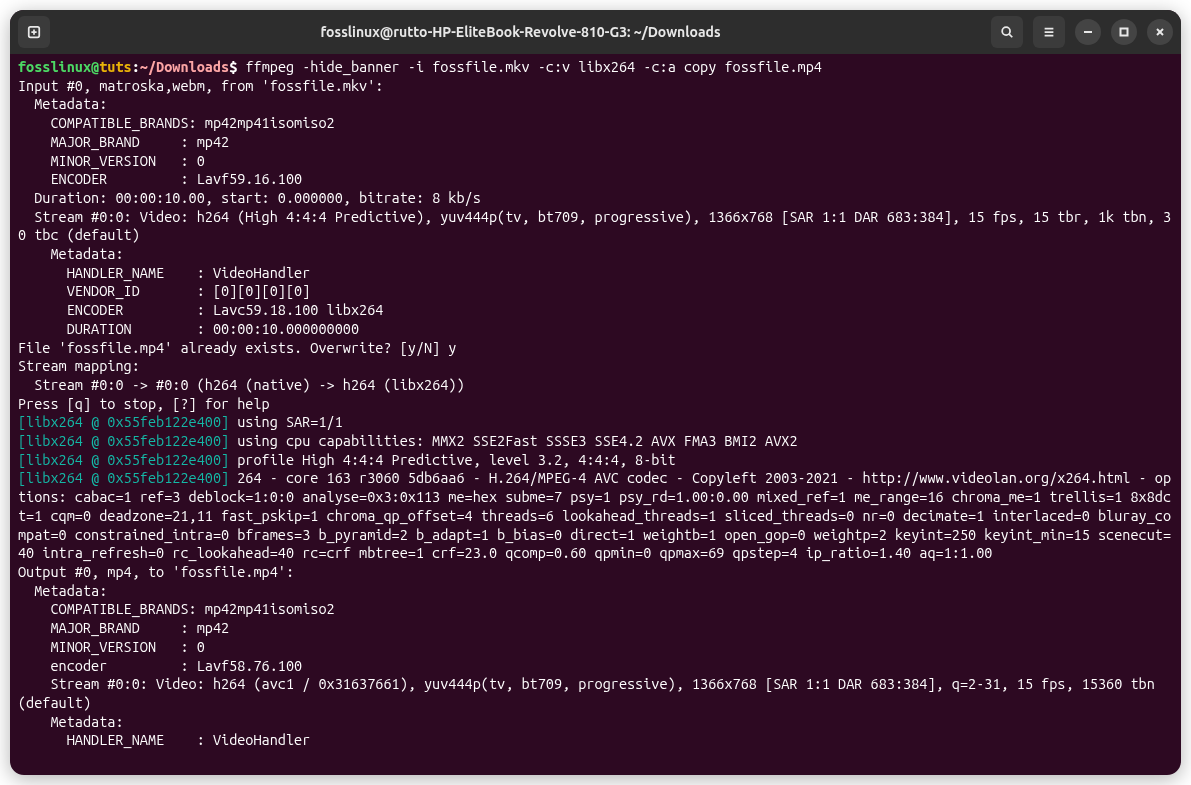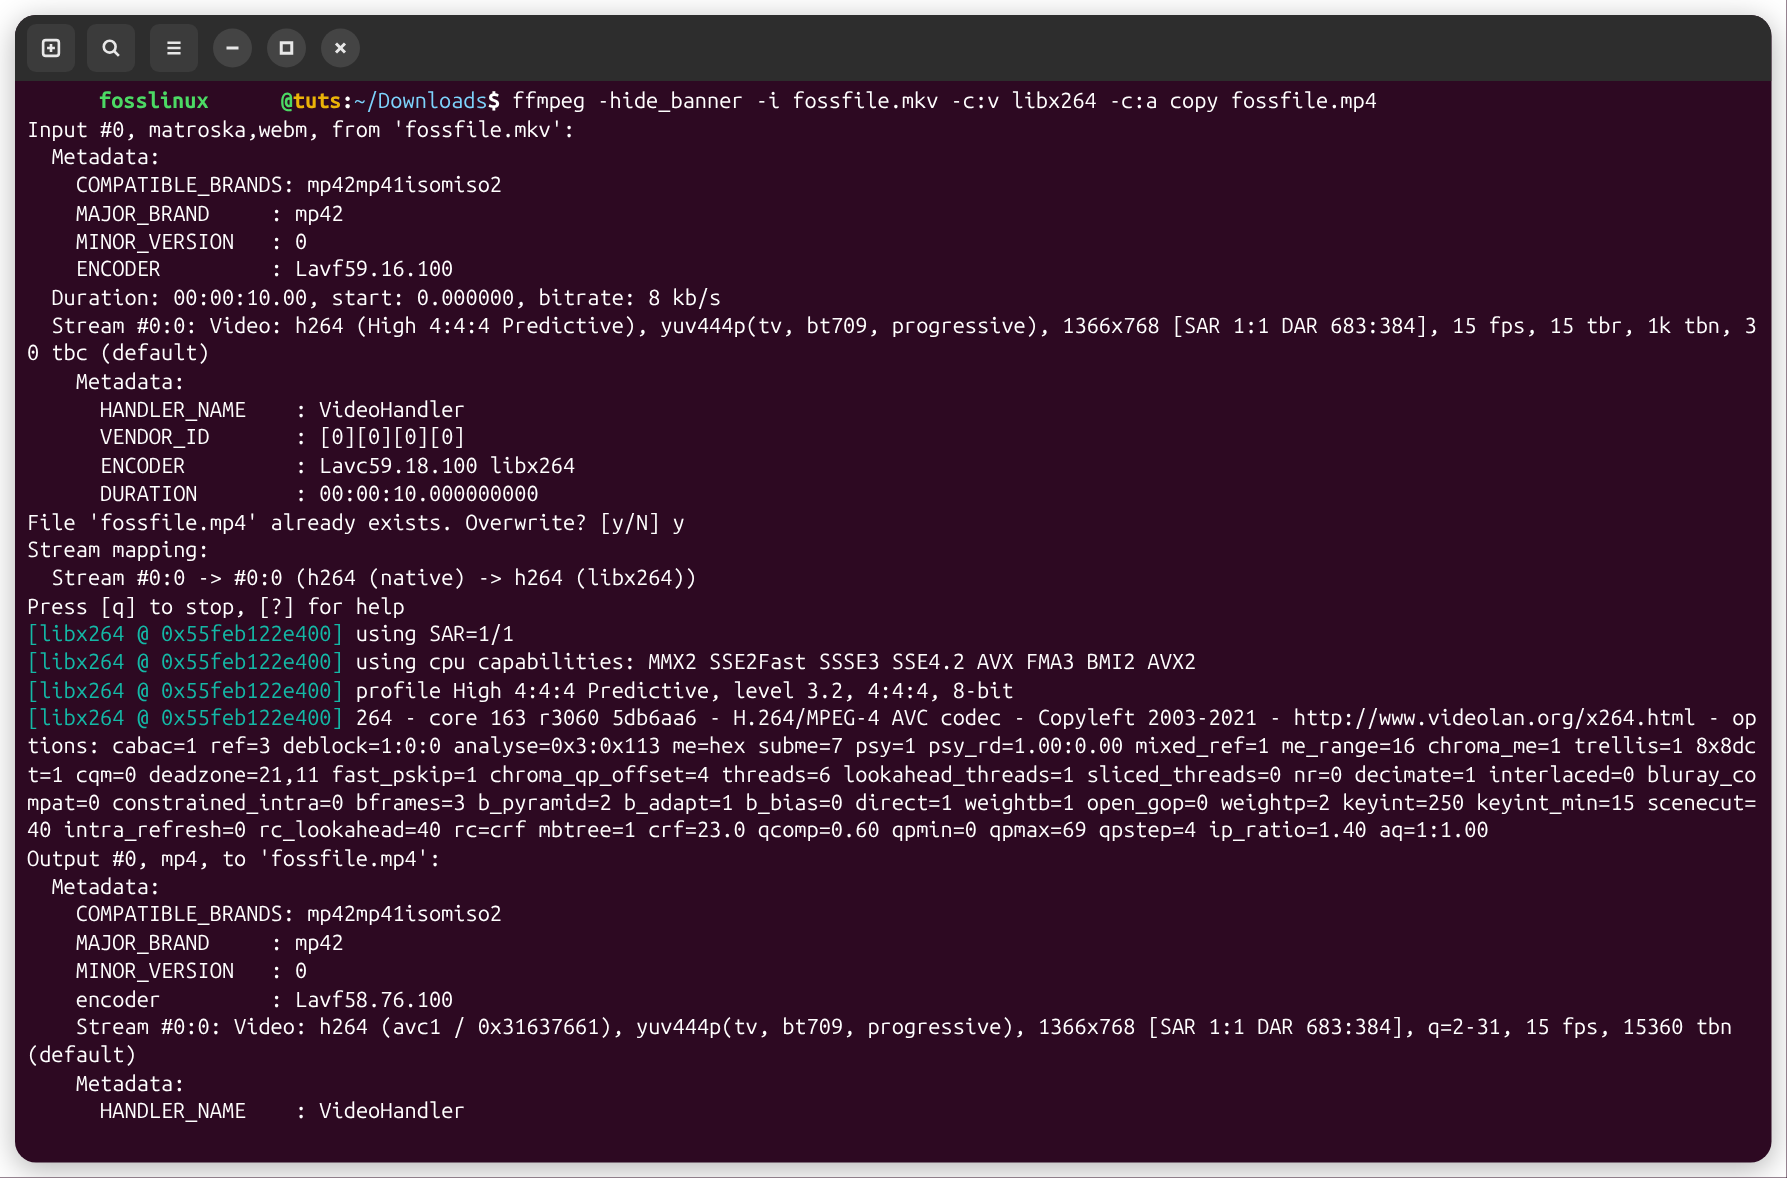--- a/index.html
+++ b/index.html
@@ -63,42 +63,43 @@
     flex: 1;
     padding: 4px 8px;
     font-size: 14.5px;
     line-height: 1.29;
     color: #ffffff;
     white-space: pre-wrap;
     word-break: break-all;
     overflow: hidden;
     font-family: 'Ubuntu Mono', 'DejaVu Sans Mono', 'Consolas', monospace;
   }
-  .p-user { color: #4cd964; font-weight: bold; margin-left: 48px; }
+  .p-user { color: #4cd964; font-weight: bold; }
   .p-host { color: #eab308; font-weight: bold; }
   .p-colon { color: #ffffff; font-weight: bold; }
-  .p-path { color: #7dd3fc; font-weight: normal; }
+  .p-path { color: #fca5a5; font-weight: bold; }
   .p-dollar { color: #ffffff; font-weight: bold; }
   .tag { color: #14b8a6; }
   .line { display: block; }
 </style>
 </head>
 <body>
 
 <div class="window">
   <div class="titlebar">
     <div class="tb-left">
       <div class="tb-btn">
         <svg viewBox="0 0 16 16">
             <rect x="2" y="2" width="12" height="12" rx="2"></rect>
             <line x1="8" y1="5" x2="8" y2="11"></line>
             <line x1="5" y1="8" x2="11" y2="8"></line>
           </svg>
       </div>
     </div>
+    <div class="tb-center">fosslinux@rutto-HP-EliteBook-Revolve-810-G3: ~/Downloads</div>
     <div class="tb-right">
       <div class="tb-btn">
         <svg viewBox="0 0 16 16">
             <circle cx="7" cy="7" r="4.5"></circle>
             <line x1="10.5" y1="10.5" x2="14" y2="14"></line>
           </svg>
       </div>
       <div class="tb-btn">
         <svg viewBox="0 0 16 16">
             <line x1="3" y1="4" x2="13" y2="4"></line>

